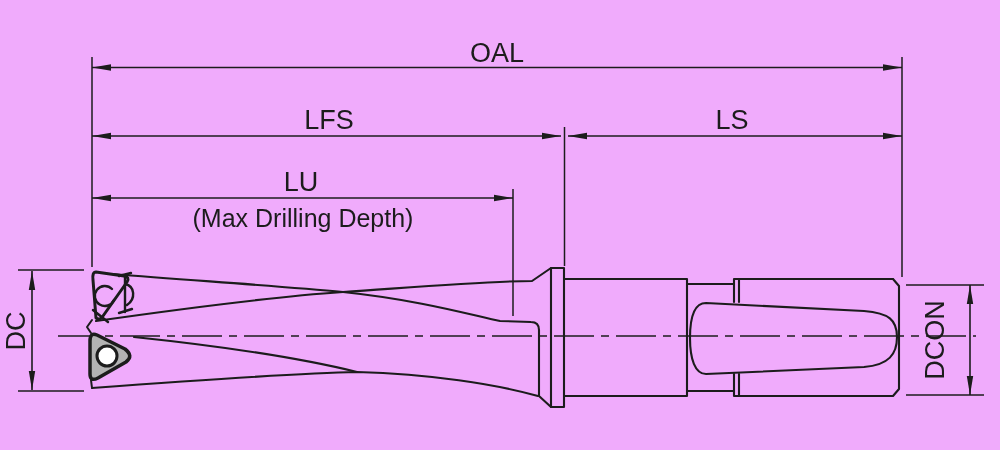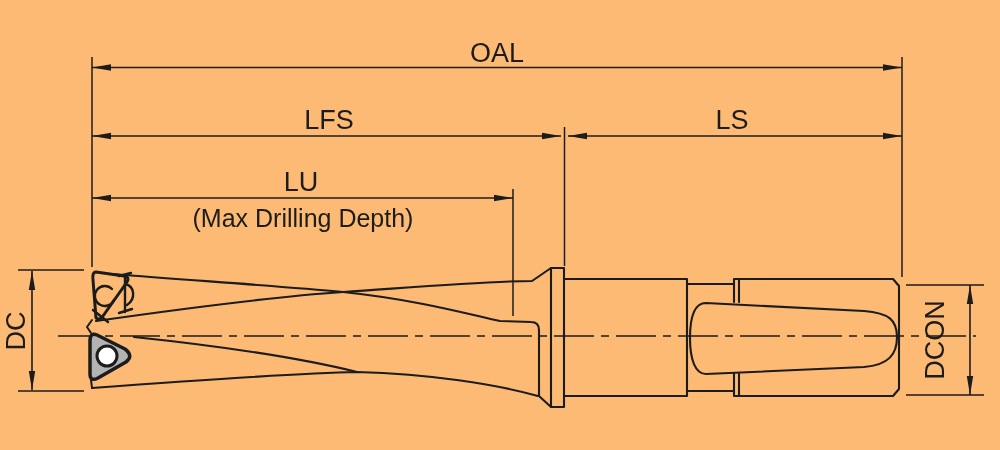--- a/index.html
+++ b/index.html
@@ -1,16 +1,16 @@
 <!DOCTYPE html>
 <html><head>
 <meta charset="utf-8">
 <style>
   html,body{margin:0;padding:0;background:#fcfcfa;}
-  .stage{position:relative;width:1000px;height:450px;background:#fdba74;overflow:hidden;}
+  .stage{position:relative;width:1000px;height:450px;background:#f0abfc;overflow:hidden;}
   svg{display:block;}
   text{font-family:"Liberation Sans","DejaVu Sans",sans-serif;}
   .dim-label{font-size:27px;}
   .dim-note{font-size:25px;}
 </style>
 </head>
 <body>
 
 <div class="stage">
 <svg width="1000" height="450" viewBox="0 0 1000 450">

